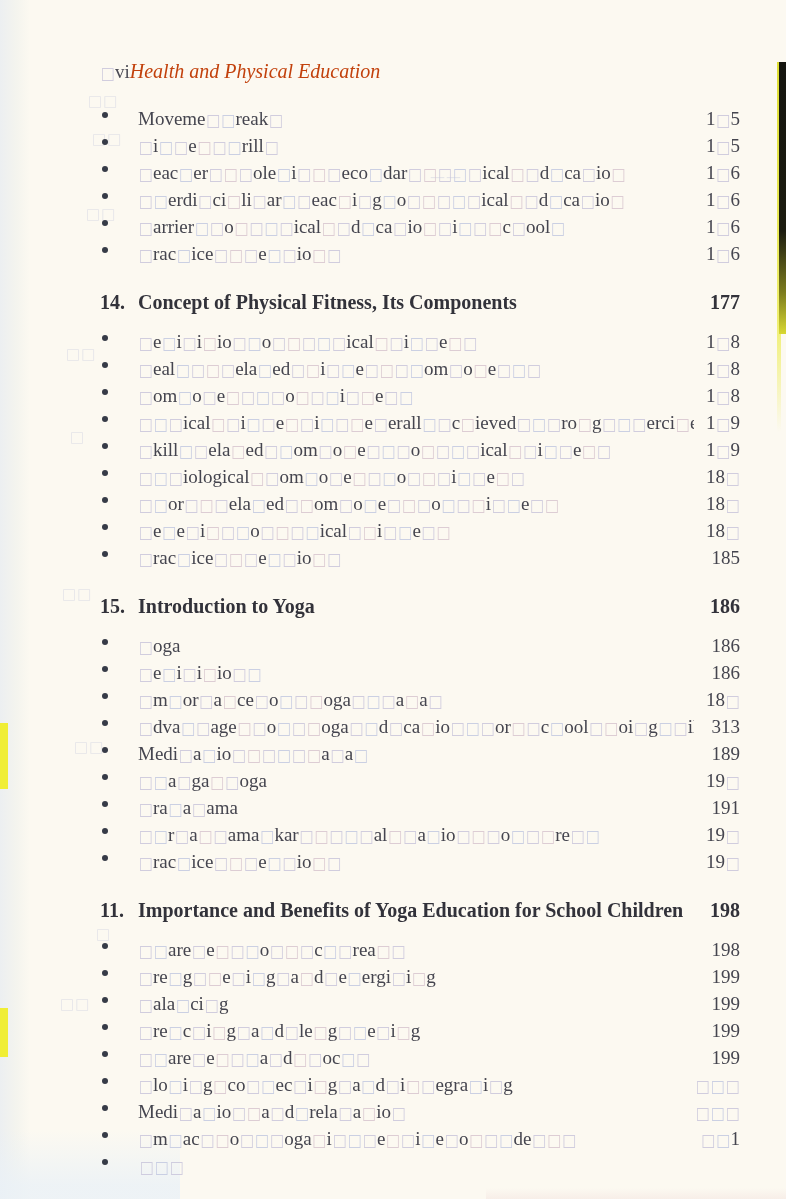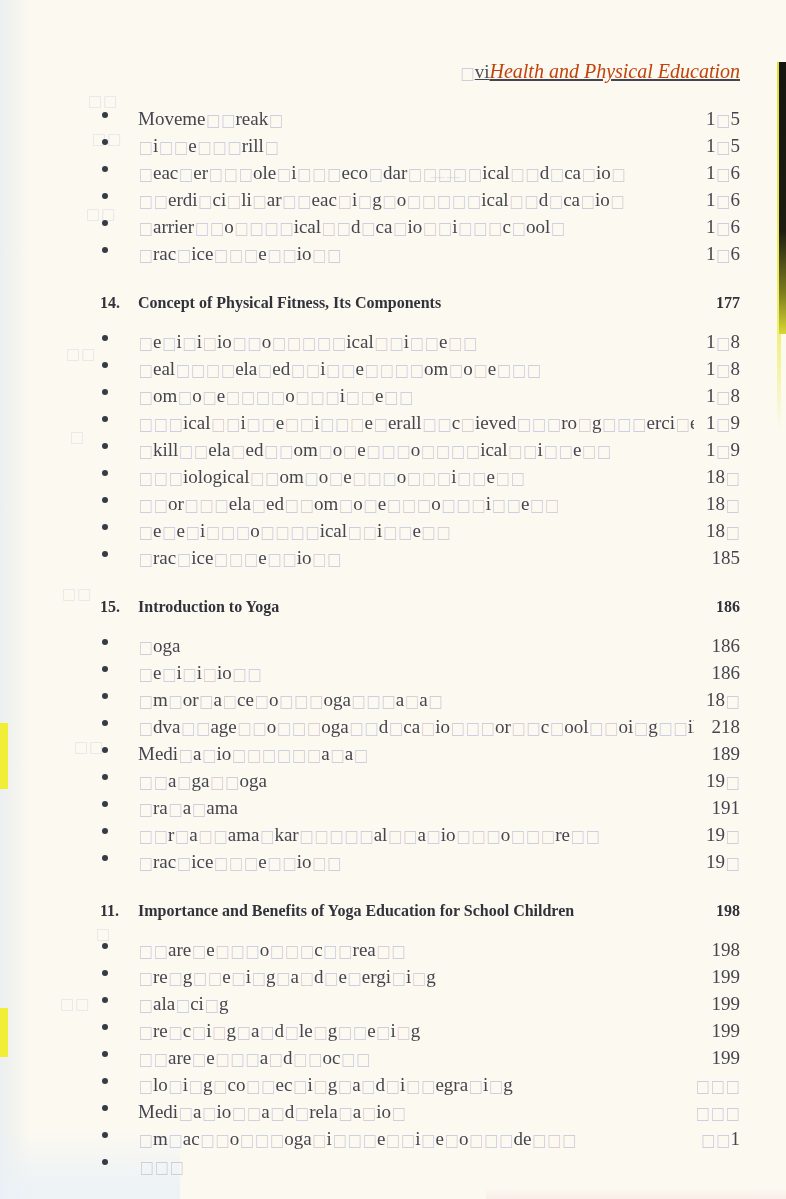--- a/index.html
+++ b/index.html
@@ -32,33 +32,33 @@
     position:absolute;right:5px;top:62px;width:4px;height:370px;
     background:linear-gradient(180deg,#dede34 0%,#efef6e 70%,rgba(244,242,122,0) 100%);
     z-index:1;
   }
   .edge-bottom-warm{
     position:absolute;right:0;top:1188px;width:300px;height:11px;
     background:linear-gradient(180deg,rgba(247,236,232,0),#f5e9e4);opacity:.7;z-index:1;
   }
   
   .content{position:absolute;left:100px;top:58px;width:640px;z-index:3;}
-  .pagehead{display:flex;justify-content:flex-end;align-items:baseline;line-height:27px;text-decoration:underline;}
+  .pagehead{display:flex;justify-content:flex-start;align-items:baseline;line-height:27px;}
   .folio{font-size:19px;color:#4a4a54;}
   .running{font-style:italic;font-size:20px;color:#c2410c;}
   .toc{margin-top:20px;}
   .row{display:flex;align-items:baseline;min-height:26px;line-height:26px;font-size:19px;}
   .bullet{flex:none;width:38px;position:relative;}
   .bullet::before{
     content:"";position:absolute;left:2px;top:-13px;width:6px;height:6px;
     border-radius:50%;background:#363b47;
   }
   .txt{flex:1;white-space:nowrap;overflow:hidden;}
   .pg{flex:none;min-width:46px;text-align:right;}
-  .heading{display:flex;align-items:baseline;margin-top:21px;font-weight:bold;font-size:16px;line-height:27px;color:#32323a;}
+  .heading{display:flex;align-items:baseline;margin-top:21px;font-weight:bold;font-size:20px;line-height:27px;color:#32323a;}
   .hnum{flex:none;width:38px;}
   .htitle{flex:1;max-width:548px;padding-right:8px;}
   .hpage{flex:none;min-width:46px;text-align:right;margin-left:auto;}
   .list{margin-top:13px;margin-bottom:6px;}
   
   .g{
     font-family:"DejaVu Sans",sans-serif;
     font-size:.78em;color:#c7c3da;opacity:.8;
     display:inline-block;transform:scaleY(1.14);
     margin:0 .5px;
@@ -200,21 +200,21 @@
             <span class="pg">186</span>
           </div>
           <div class="row">
             <span class="bullet"></span>
             <span class="txt"><span class="g">□</span>m<span class="g">□</span>or<span class="g">□</span>a<span class="g">□</span>ce<span class="g">□</span>o<span class="g">□</span><span class="g">□</span><span class="g">□</span>oga<span class="g">□</span><span class="g">□</span><span class="g">□</span>a<span class="g">□</span>a<span class="g">□</span></span>
             <span class="pg">18<span class="g">□</span></span>
           </div>
           <div class="row">
             <span class="bullet"></span>
             <span class="txt"><span class="g">□</span>dva<span class="g">□</span><span class="g">□</span>age<span class="g">□</span><span class="g">□</span>o<span class="g">□</span><span class="g">□</span><span class="g">□</span>oga<span class="g">□</span><span class="g">□</span>d<span class="g">□</span>ca<span class="g">□</span>io<span class="g">□</span><span class="g">□</span><span class="g">□</span>or<span class="g">□</span><span class="g">□</span>c<span class="g">□</span>ool<span class="g">□</span><span class="g">□</span>oi<span class="g">□</span>g<span class="g">□</span><span class="g">□</span>ildre</span>
-            <span class="pg">218</span>
+            <span class="pg">313</span>
           </div>
           <div class="row">
             <span class="bullet"></span>
             <span class="txt">Medi<span class="g">□</span>a<span class="g">□</span>io<span class="g">□</span><span class="g">□</span><span class="g">□</span><span class="g">□</span><span class="g">□</span><span class="g">□</span>a<span class="g">□</span>a<span class="g">□</span></span>
             <span class="pg">189</span>
           </div>
           <div class="row">
             <span class="bullet"></span>
             <span class="txt"><span class="g">□</span><span class="g">□</span>a<span class="g">□</span>ga<span class="g">□</span><span class="g">□</span>oga</span>
             <span class="pg">19<span class="g">□</span></span>

